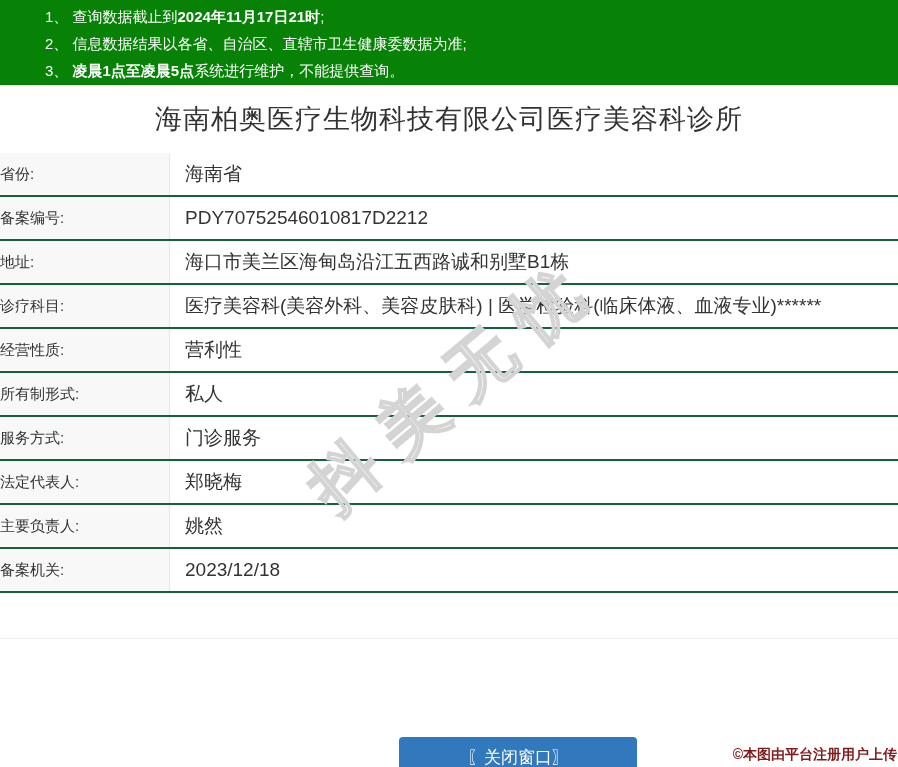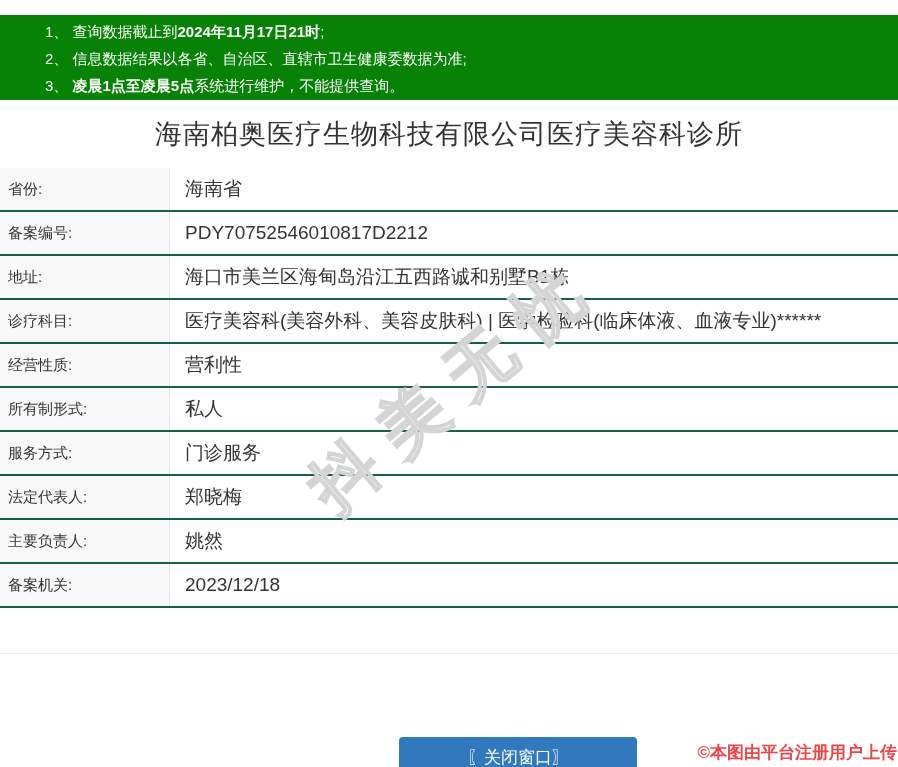--- a/index.html
+++ b/index.html
@@ -12,21 +12,20 @@
     color: #333333;
   }
 
   
   .notice-bar {
     width: 100%;
     height: 85px;
     background: var(--header-green, #078207);
     color: #ffffff;
     padding-top: 3px;
-    margin-top: 15px;
   }
   .notice-line {
     padding-left: 45px;
     font-size: 15px;
     line-height: 27px;
     white-space: nowrap;
   }
   .notice-line b { font-weight: bold; }
 
   
@@ -48,21 +47,20 @@
     display: flex;
     align-items: stretch;
     height: 44px;
     border-bottom: 2px solid var(--divider-green, #14613c);
   }
   .row .label {
     width: 170px;
     flex: 0 0 170px;
     background: var(--label-bg, #f8f8f8);
     border-right: 1px solid #e7e7e7;
-    padding-left: 8px;
     display: flex;
     align-items: center;
     font-size: 15px;
   }
   .row .value {
     flex: 1;
     padding-left: 15px;
     display: flex;
     align-items: center;
     font-size: 19px;
@@ -87,23 +85,23 @@
     line-height: 30px;
     border: none;
     border-radius: 4px;
     cursor: pointer;
     font-family: inherit;
   }
   .copyright {
     position: absolute;
     right: 1px;
     bottom: 3px;
-    font-size: 17px;
+    font-size: 14px;
     font-weight: bold;
-    color: #ef4444;
+    color: #7f1d1d;
     text-shadow: -1px -1px 0 #fff, 1px -1px 0 #fff, -1px 1px 0 #fff, 1px 1px 0 #fff;
     margin-top: 40px;
   }
 
   
   .watermark {
     position: absolute;
     left: 455px;
     top: 385px;
     transform: translate(-50%, -50%) rotate(-40deg);

